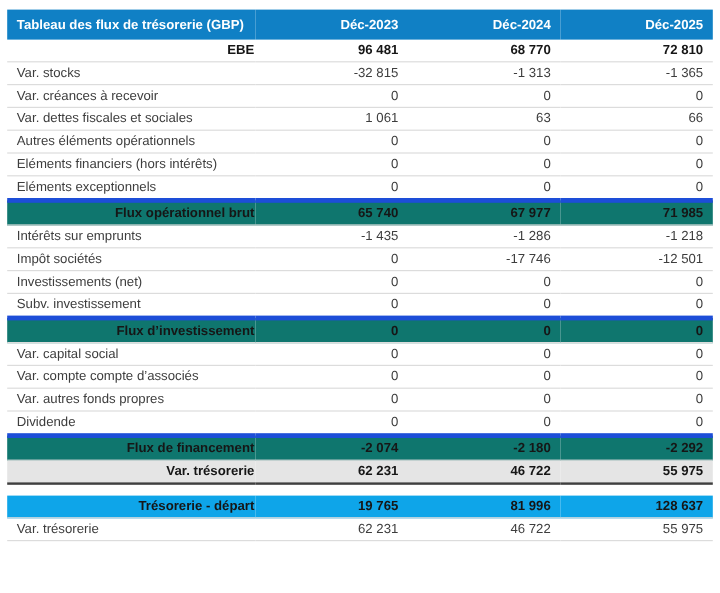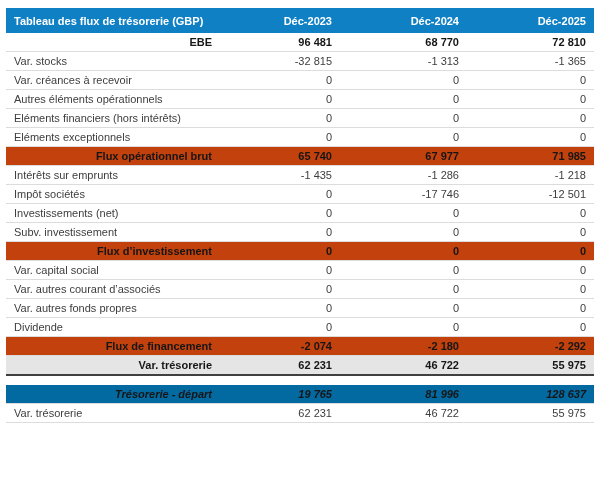--- a/index.html
+++ b/index.html
@@ -53,26 +53,25 @@
 
   tr.bold td,
   tr.subtotal td,
   tr.total td,
   tr.grandtotal td {
     font-weight: bold;
     color: #161616;
     text-align: right;
   }
   tr.subtotal td {
-    background: #c2410c;
-    border-top: 1px solid #1d4ed8;
+    background: #0f766e;
+    border-top: 4px solid #1d4ed8;
   }
   tr.total td {
-    background: #0369a1;
-    font-style: italic;
+    background: #0ea5e9;
   }
   tr.grandtotal td {
     background: #e5e5e5;
     border-bottom: 2px solid #3f3f3f;
   }
   tbody.spacer td {
     height: 9px;
     border: none;
     background: #ffffff;
   }
@@ -109,20 +108,26 @@
           <td class="val">-1 313</td>
           <td class="val">-1 365</td>
         </tr>
         <tr class="detail">
           <td class="lbl">Var. créances à recevoir</td>
           <td class="val">0</td>
           <td class="val">0</td>
           <td class="val">0</td>
         </tr>
         <tr class="detail">
+          <td class="lbl">Var. dettes fiscales et sociales</td>
+          <td class="val">1 061</td>
+          <td class="val">63</td>
+          <td class="val">66</td>
+        </tr>
+        <tr class="detail">
           <td class="lbl">Autres éléments opérationnels</td>
           <td class="val">0</td>
           <td class="val">0</td>
           <td class="val">0</td>
         </tr>
         <tr class="detail">
           <td class="lbl">Eléments financiers (hors intérêts)</td>
           <td class="val">0</td>
           <td class="val">0</td>
           <td class="val">0</td>
@@ -169,21 +174,21 @@
           <td class="val">0</td>
           <td class="val">0</td>
         </tr>
         <tr class="detail">
           <td class="lbl">Var. capital social</td>
           <td class="val">0</td>
           <td class="val">0</td>
           <td class="val">0</td>
         </tr>
         <tr class="detail">
-          <td class="lbl">Var. autres courant d’associés</td>
+          <td class="lbl">Var. compte compte d’associés</td>
           <td class="val">0</td>
           <td class="val">0</td>
           <td class="val">0</td>
         </tr>
         <tr class="detail">
           <td class="lbl">Var. autres fonds propres</td>
           <td class="val">0</td>
           <td class="val">0</td>
           <td class="val">0</td>
         </tr>

